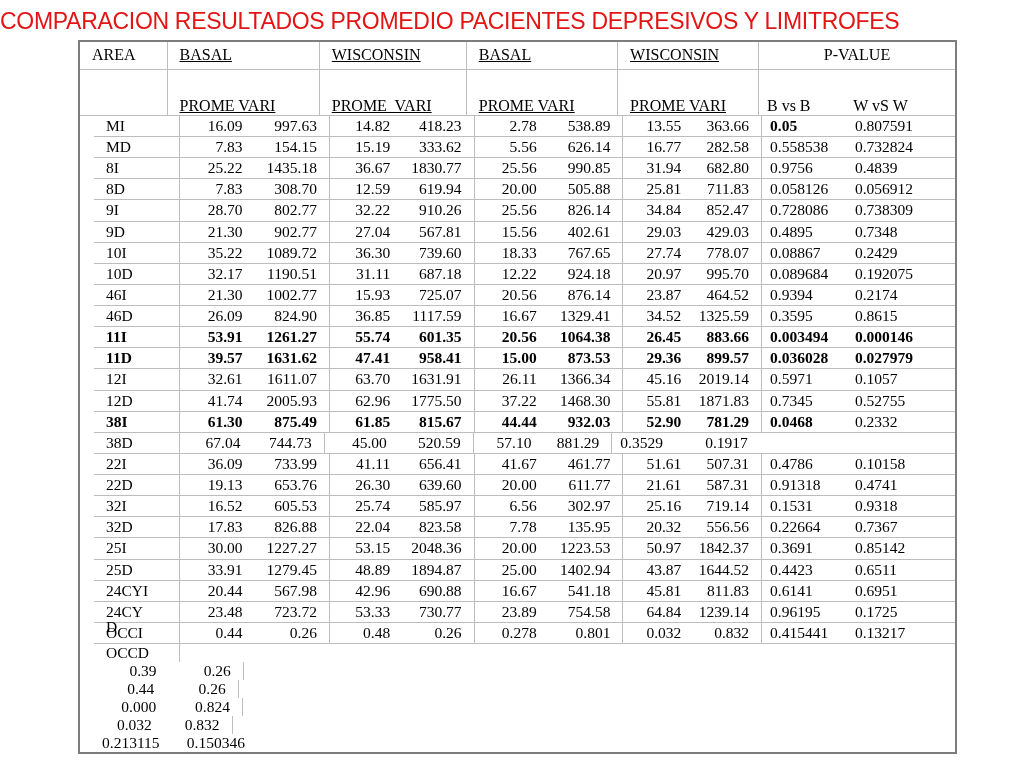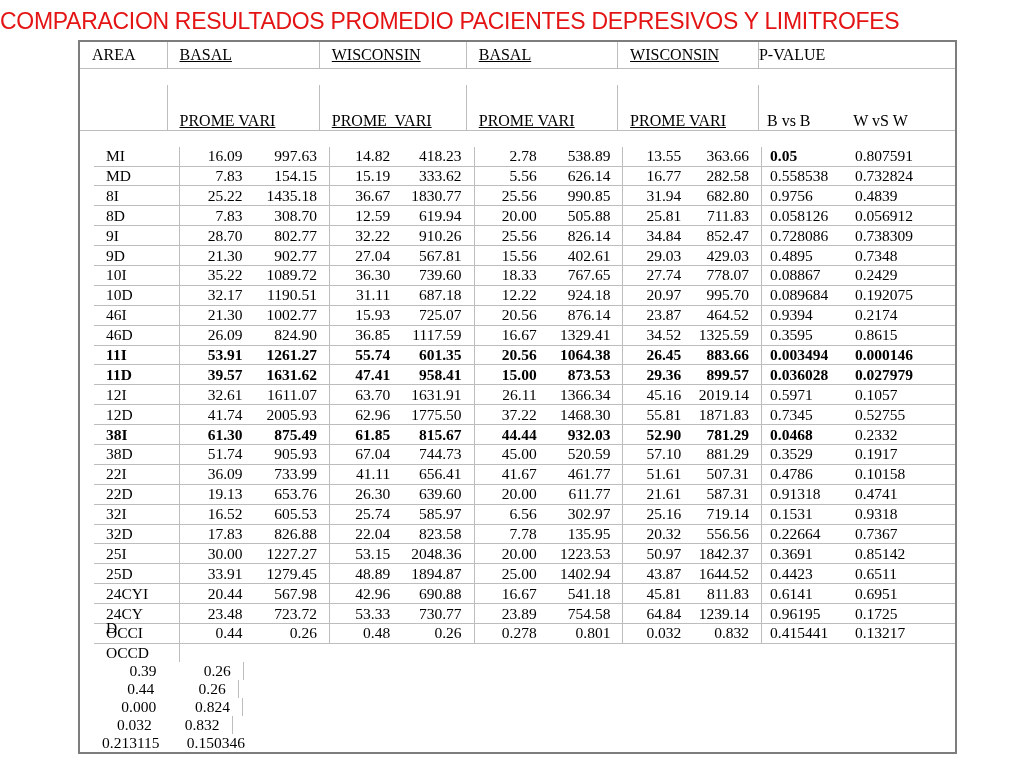--- a/index.html
+++ b/index.html
@@ -3,41 +3,41 @@
 <meta charset="utf-8">
 <style>
   html,body{margin:0;padding:0;}
   body{width:1024px;height:768px;background:#fff;position:relative;overflow:hidden;
        font-family:"Liberation Serif", serif;}
   .title{position:absolute;top:8px;left:0;width:100%;text-align:left;
          color:#e41414;font-family:"Liberation Sans", sans-serif;font-weight:normal;
          font-size:23px;letter-spacing:-0.3px;white-space:nowrap;}
   .tbl{position:absolute;left:78px;top:40px;width:879px;height:714px;
        border:2px solid #7d7d7d;display:flex;flex-direction:column;
-       font-size:15.5px;color:#000;background:#fff;box-sizing:border-box;gap:16px;}
+       font-size:15.5px;color:#000;background:#fff;box-sizing:border-box;}
   .row{display:flex;border-bottom:1px solid #bdbdbd;align-items:stretch;overflow:visible;}
   .hdr{flex:1.1;font-size:16px;}
   #tbody{flex:26;display:flex;flex-direction:column;}
   #tbody .row{flex:1;margin-left:14px;}
   #tbody .row:last-child{border-bottom:none;flex-direction:column;}
   .cell{display:flex;align-items:center;border-right:1px solid #bdbdbd;
         box-sizing:border-box;position:relative;overflow:visible;}
   .cell:last-child{border-right:none;}
   .c-area{width:10%;padding-left:12px;}
   .c-b1{width:17.4%;}
   .c-w1{width:16.8%;}
   .c-b2{width:17.3%;}
   .c-w2{width:16.1%;}
   .c-pv{width:22.4%;}
   .pair .p1{flex:0 0 42%;text-align:right;}
   .pair .p2{flex:1;text-align:right;padding-right:12px;}
   .c-pv .v1{flex:0 0 44%;padding-left:8px;}
   .c-pv .v2{flex:1;}
   .hl{padding-left:12px;text-decoration:underline;}
-  .hc{justify-content:flex-start;padding-left:0;}
+  .hc{justify-content:center;padding-left:0;}
   .subhead{white-space:pre;margin-top:27px;}
   .b{font-weight:bold;}
   .wrapD{position:absolute;left:12px;top:calc(100% - 3px);line-height:1;z-index:3;}
 </style>
 </head>
 <body>
 
 <div class="title">COMPARACION RESULTADOS PROMEDIO PACIENTES DEPRESIVOS Y LIMITROFES</div>
 
 <div class="tbl">
@@ -455,24 +455,20 @@
         </div>
         <div class="cell c-pv">
           <span class="v1 b">0.0468</span>
           <span class="v2">0.2332</span>
         </div>
       </div>
       <div class="row">
         <div class="cell c-area">
           <span>38D</span>
         </div>
-        <div class="cell pair c-b1">
-          <span class="p1">51.74</span>
-          <span class="p2">905.93</span>
-        </div>
         <div class="cell pair c-w1">
           <span class="p1">67.04</span>
           <span class="p2">744.73</span>
         </div>
         <div class="cell pair c-b2">
           <span class="p1">45.00</span>
           <span class="p2">520.59</span>
         </div>
         <div class="cell pair c-w2">
           <span class="p1">57.10</span>

